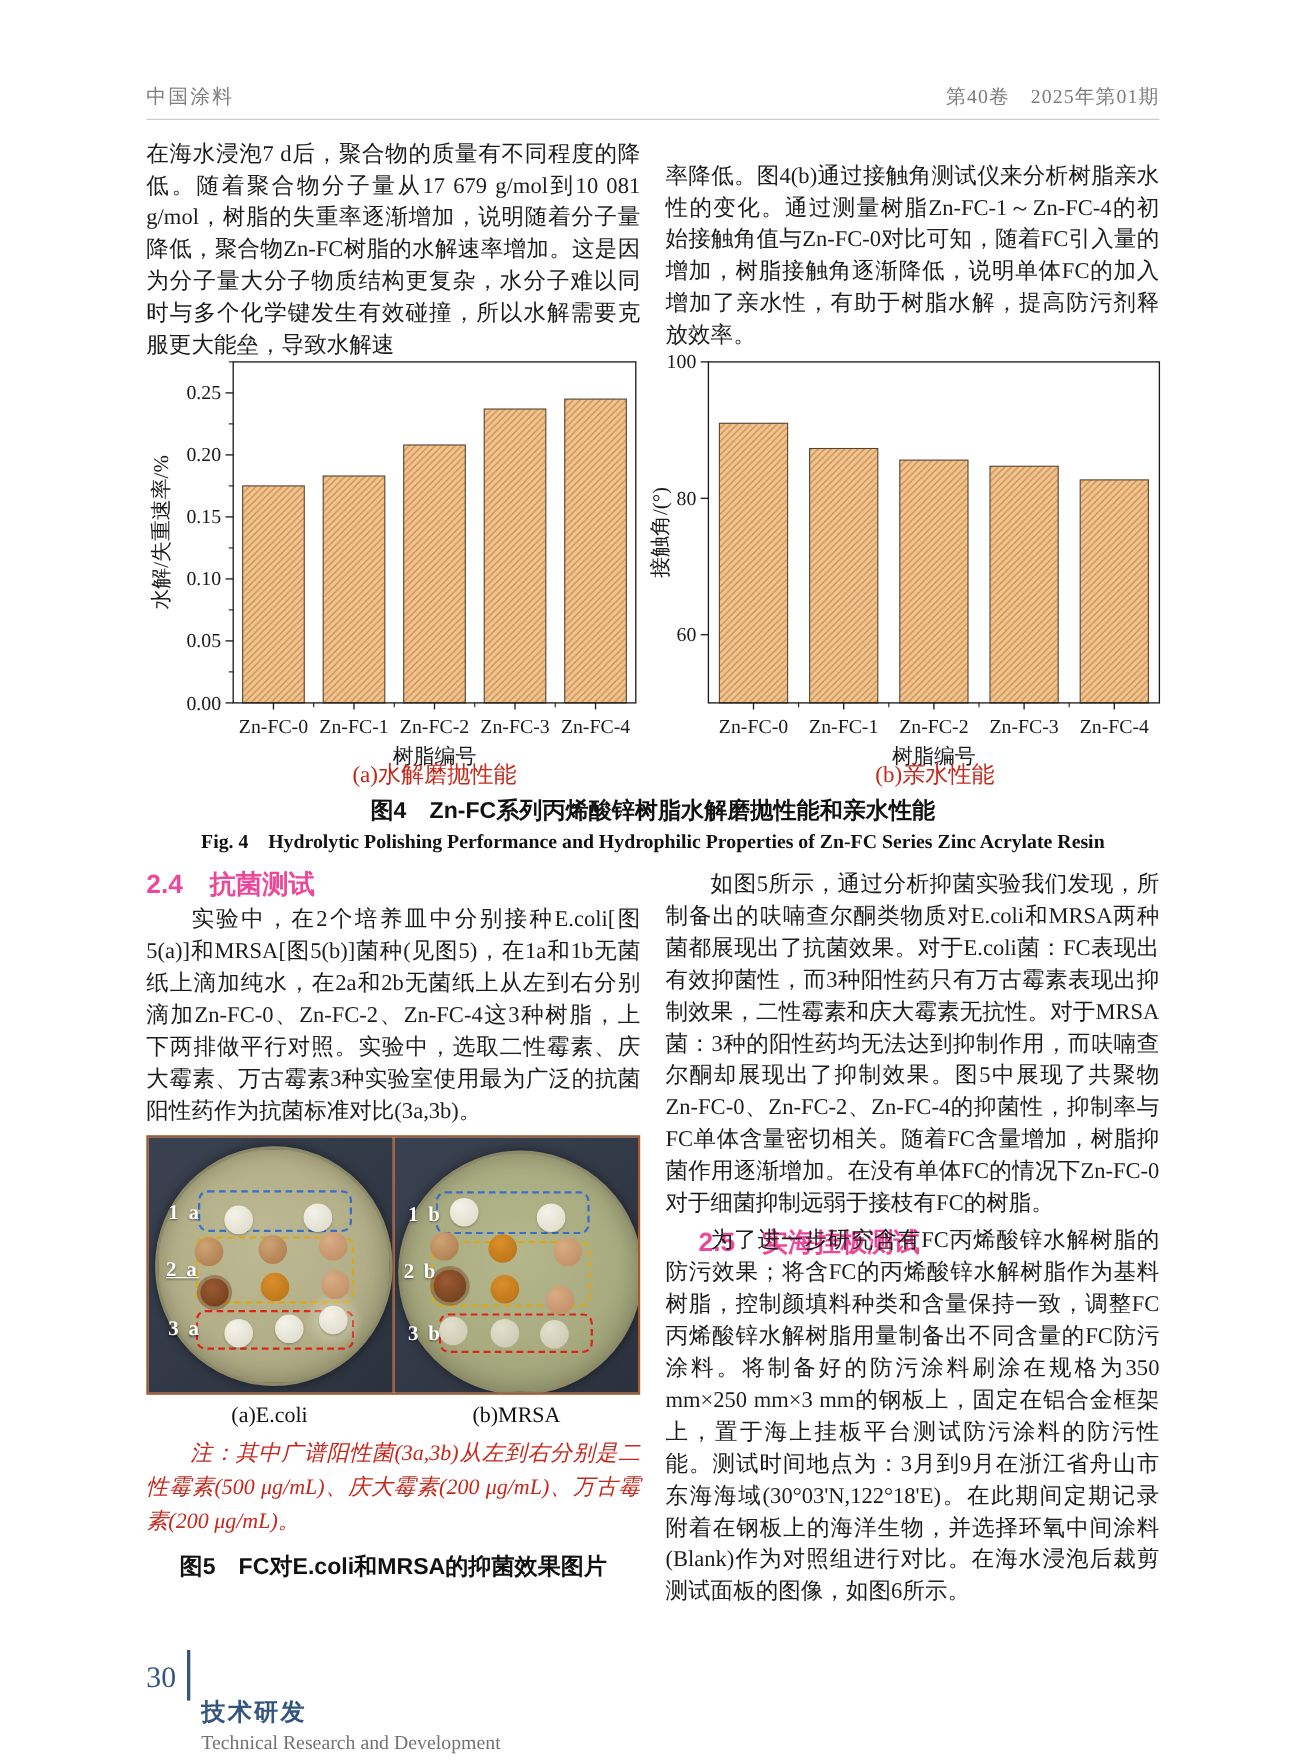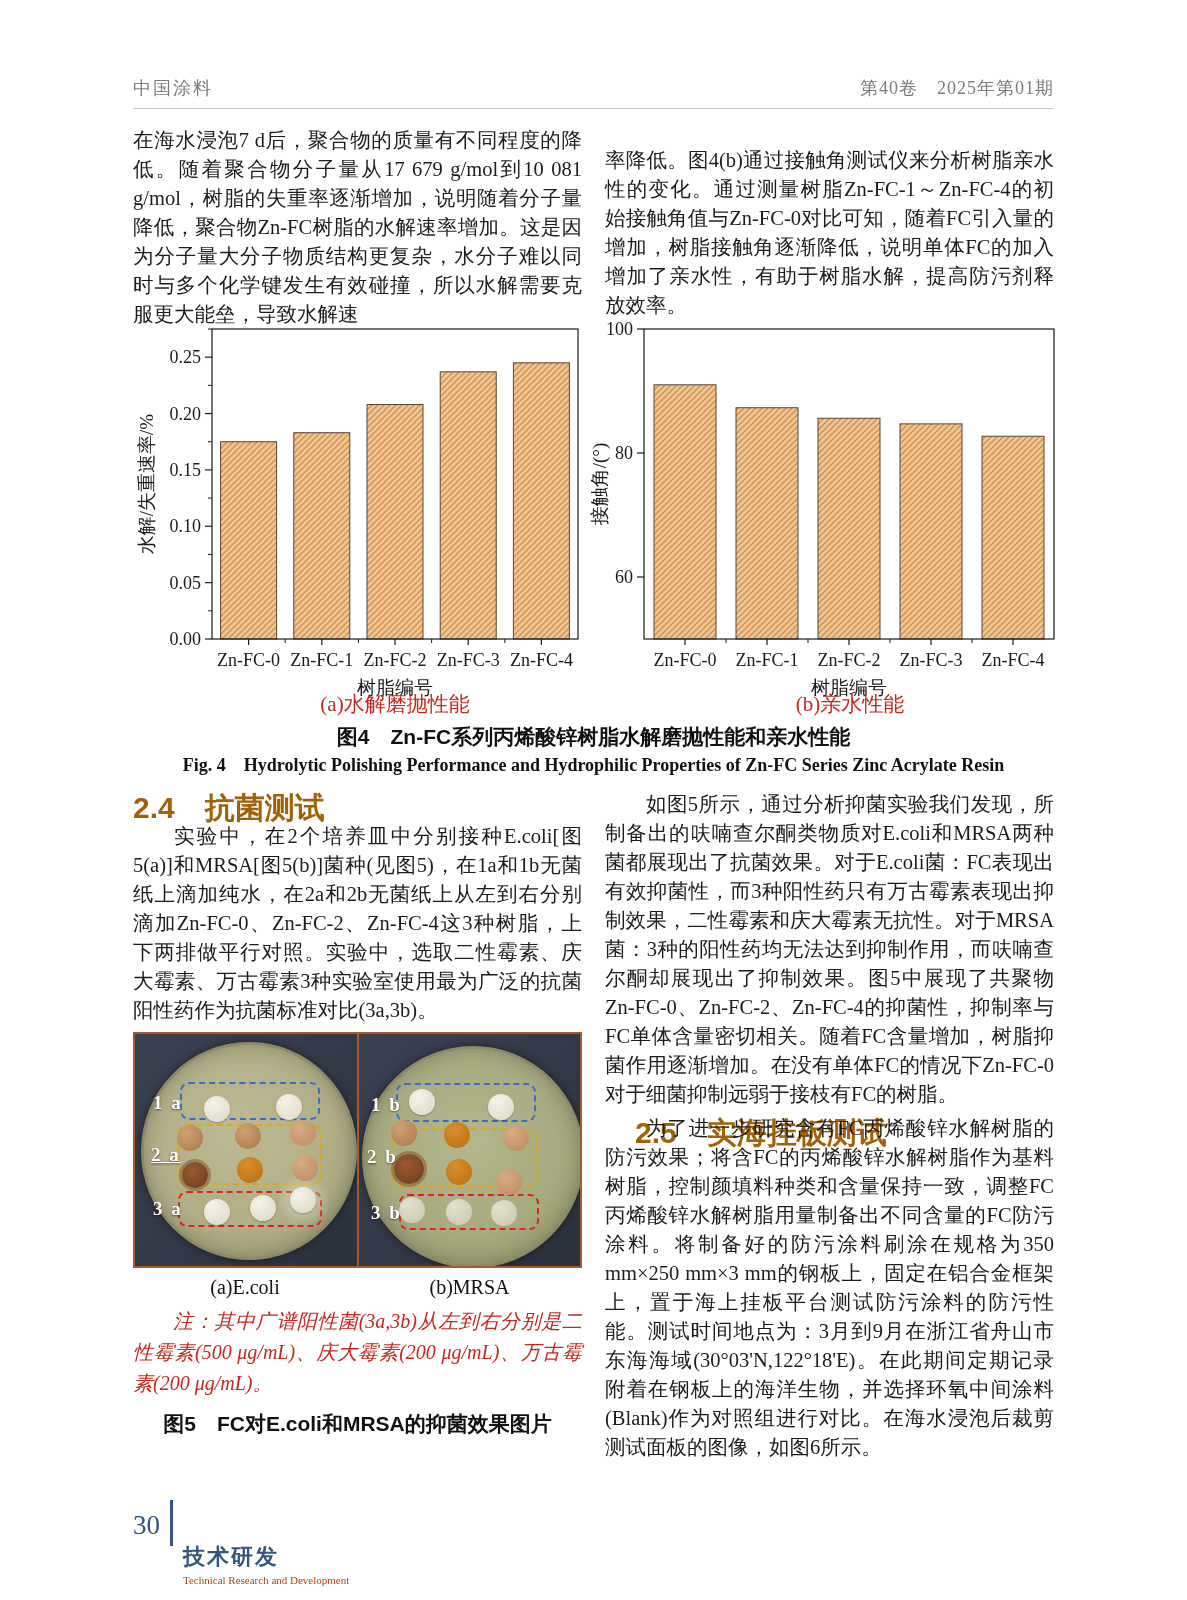--- a/index.html
+++ b/index.html
@@ -7,21 +7,21 @@
         font-family:"Liberation Serif",serif;color:#1c1c1c;overflow:hidden;}
   .abs{position:absolute;}
   
   .hdr{font-size:18px;color:#7d7d7d;letter-spacing:2px;}
   .hdr-rule{left:133px;right:133px;top:108px;height:1px;background:#c9c9c9;}
   
   .body-text{font-size:20.5px;line-height:29px;text-align:justify;text-justify:inter-ideograph;}
   .body-text p{margin:0;}
   .indent{text-indent:2em;}
   
-  .sec-h{font-family:"Liberation Sans",sans-serif;font-weight:bold;font-size:30px;color:#a16207;}
+  .sec-h{font-family:"Liberation Sans",sans-serif;font-weight:bold;font-size:24px;color:#ec4899;}
   
   .chart-cap{font-size:21px;color:#c5281c;text-align:center;}
   .fig-zh{font-family:"Liberation Sans",sans-serif;font-weight:bold;font-size:21px;text-align:center;color:#111;}
   .fig-en{font-weight:bold;font-size:18px;text-align:center;color:#111;}
   .fig5-en{font-weight:bold;font-size:19px;text-align:center;color:#111;line-height:31px;}
   .photo-cap{font-size:20px;text-align:center;color:#111;}
   .note{font-style:italic;font-size:20px;line-height:31px;color:#c5281c;text-align:justify;text-indent:2em;}
   
   svg{overflow:visible;}
   svg text{font-family:"Liberation Serif",serif;}
@@ -46,21 +46,21 @@
   .d-orange{background:radial-gradient(circle at 40% 30%, #d98f2a, #b56f14);}
   .d-pink{background:radial-gradient(circle at 35% 30%, #d8ac85, #bd8a60);}
   .halo{position:absolute;width:54px;height:54px;border-radius:50%;
         background:radial-gradient(circle, rgba(236,234,216,.6) 0%, rgba(236,234,216,0) 70%);}
   .row-label{position:absolute;color:#fff;font:bold 19px "Liberation Serif",serif;
              text-shadow:0 1px 2px rgba(0,0,0,.55);letter-spacing:2px;white-space:nowrap;}
   
   .foot-num{font-size:27px;color:#33557f;}
   .foot-bar{width:3px;height:46px;background:#33557f;}
   .foot-zh{font-family:"Liberation Sans",sans-serif;font-weight:bold;font-size:22px;color:#33557f;letter-spacing:2px;}
-  .foot-en{font-size:11px;color:#c2410c;}
+  .foot-en{font-size:18px;color:#737373;}
 </style>
 </head>
 <body>
 
 <div class="page">
 
   <div class="abs hdr" style="left:133px;top:76px;">中国涂料</div>
   <div class="abs hdr" style="right:133px;top:76px;letter-spacing:1px;">第40卷　2025年第01期</div>
   <div class="abs hdr-rule"></div>
 

